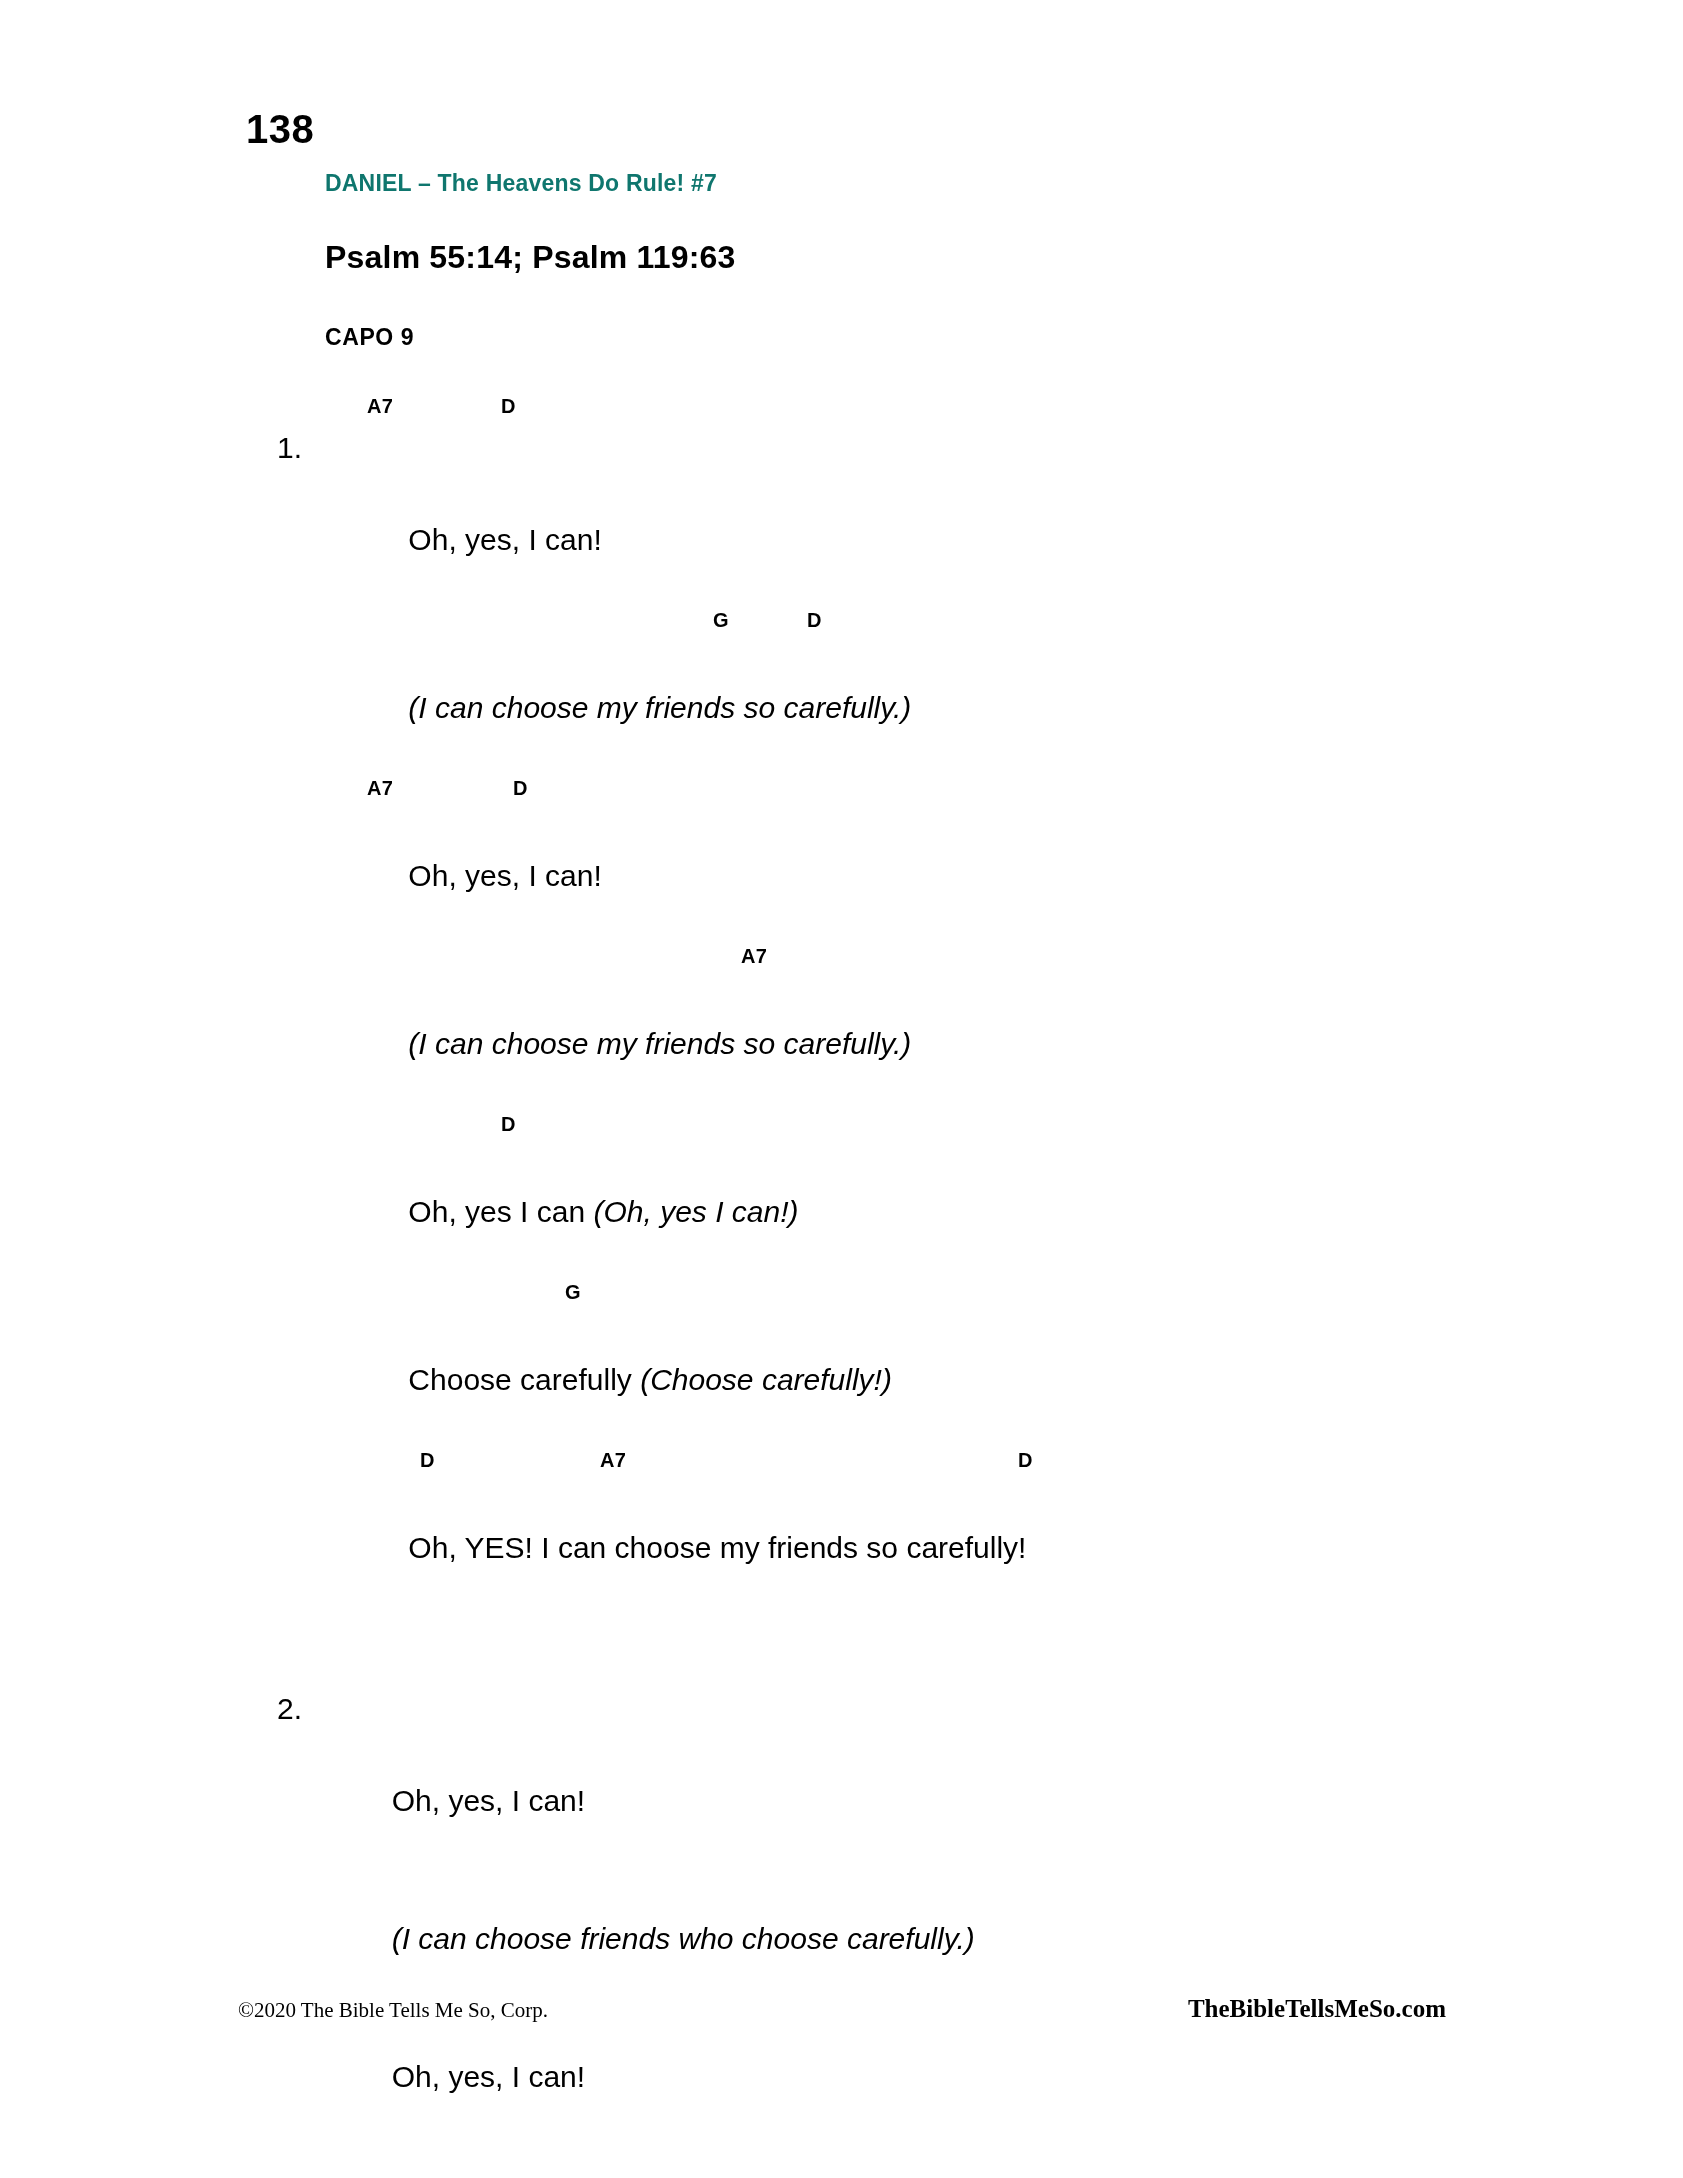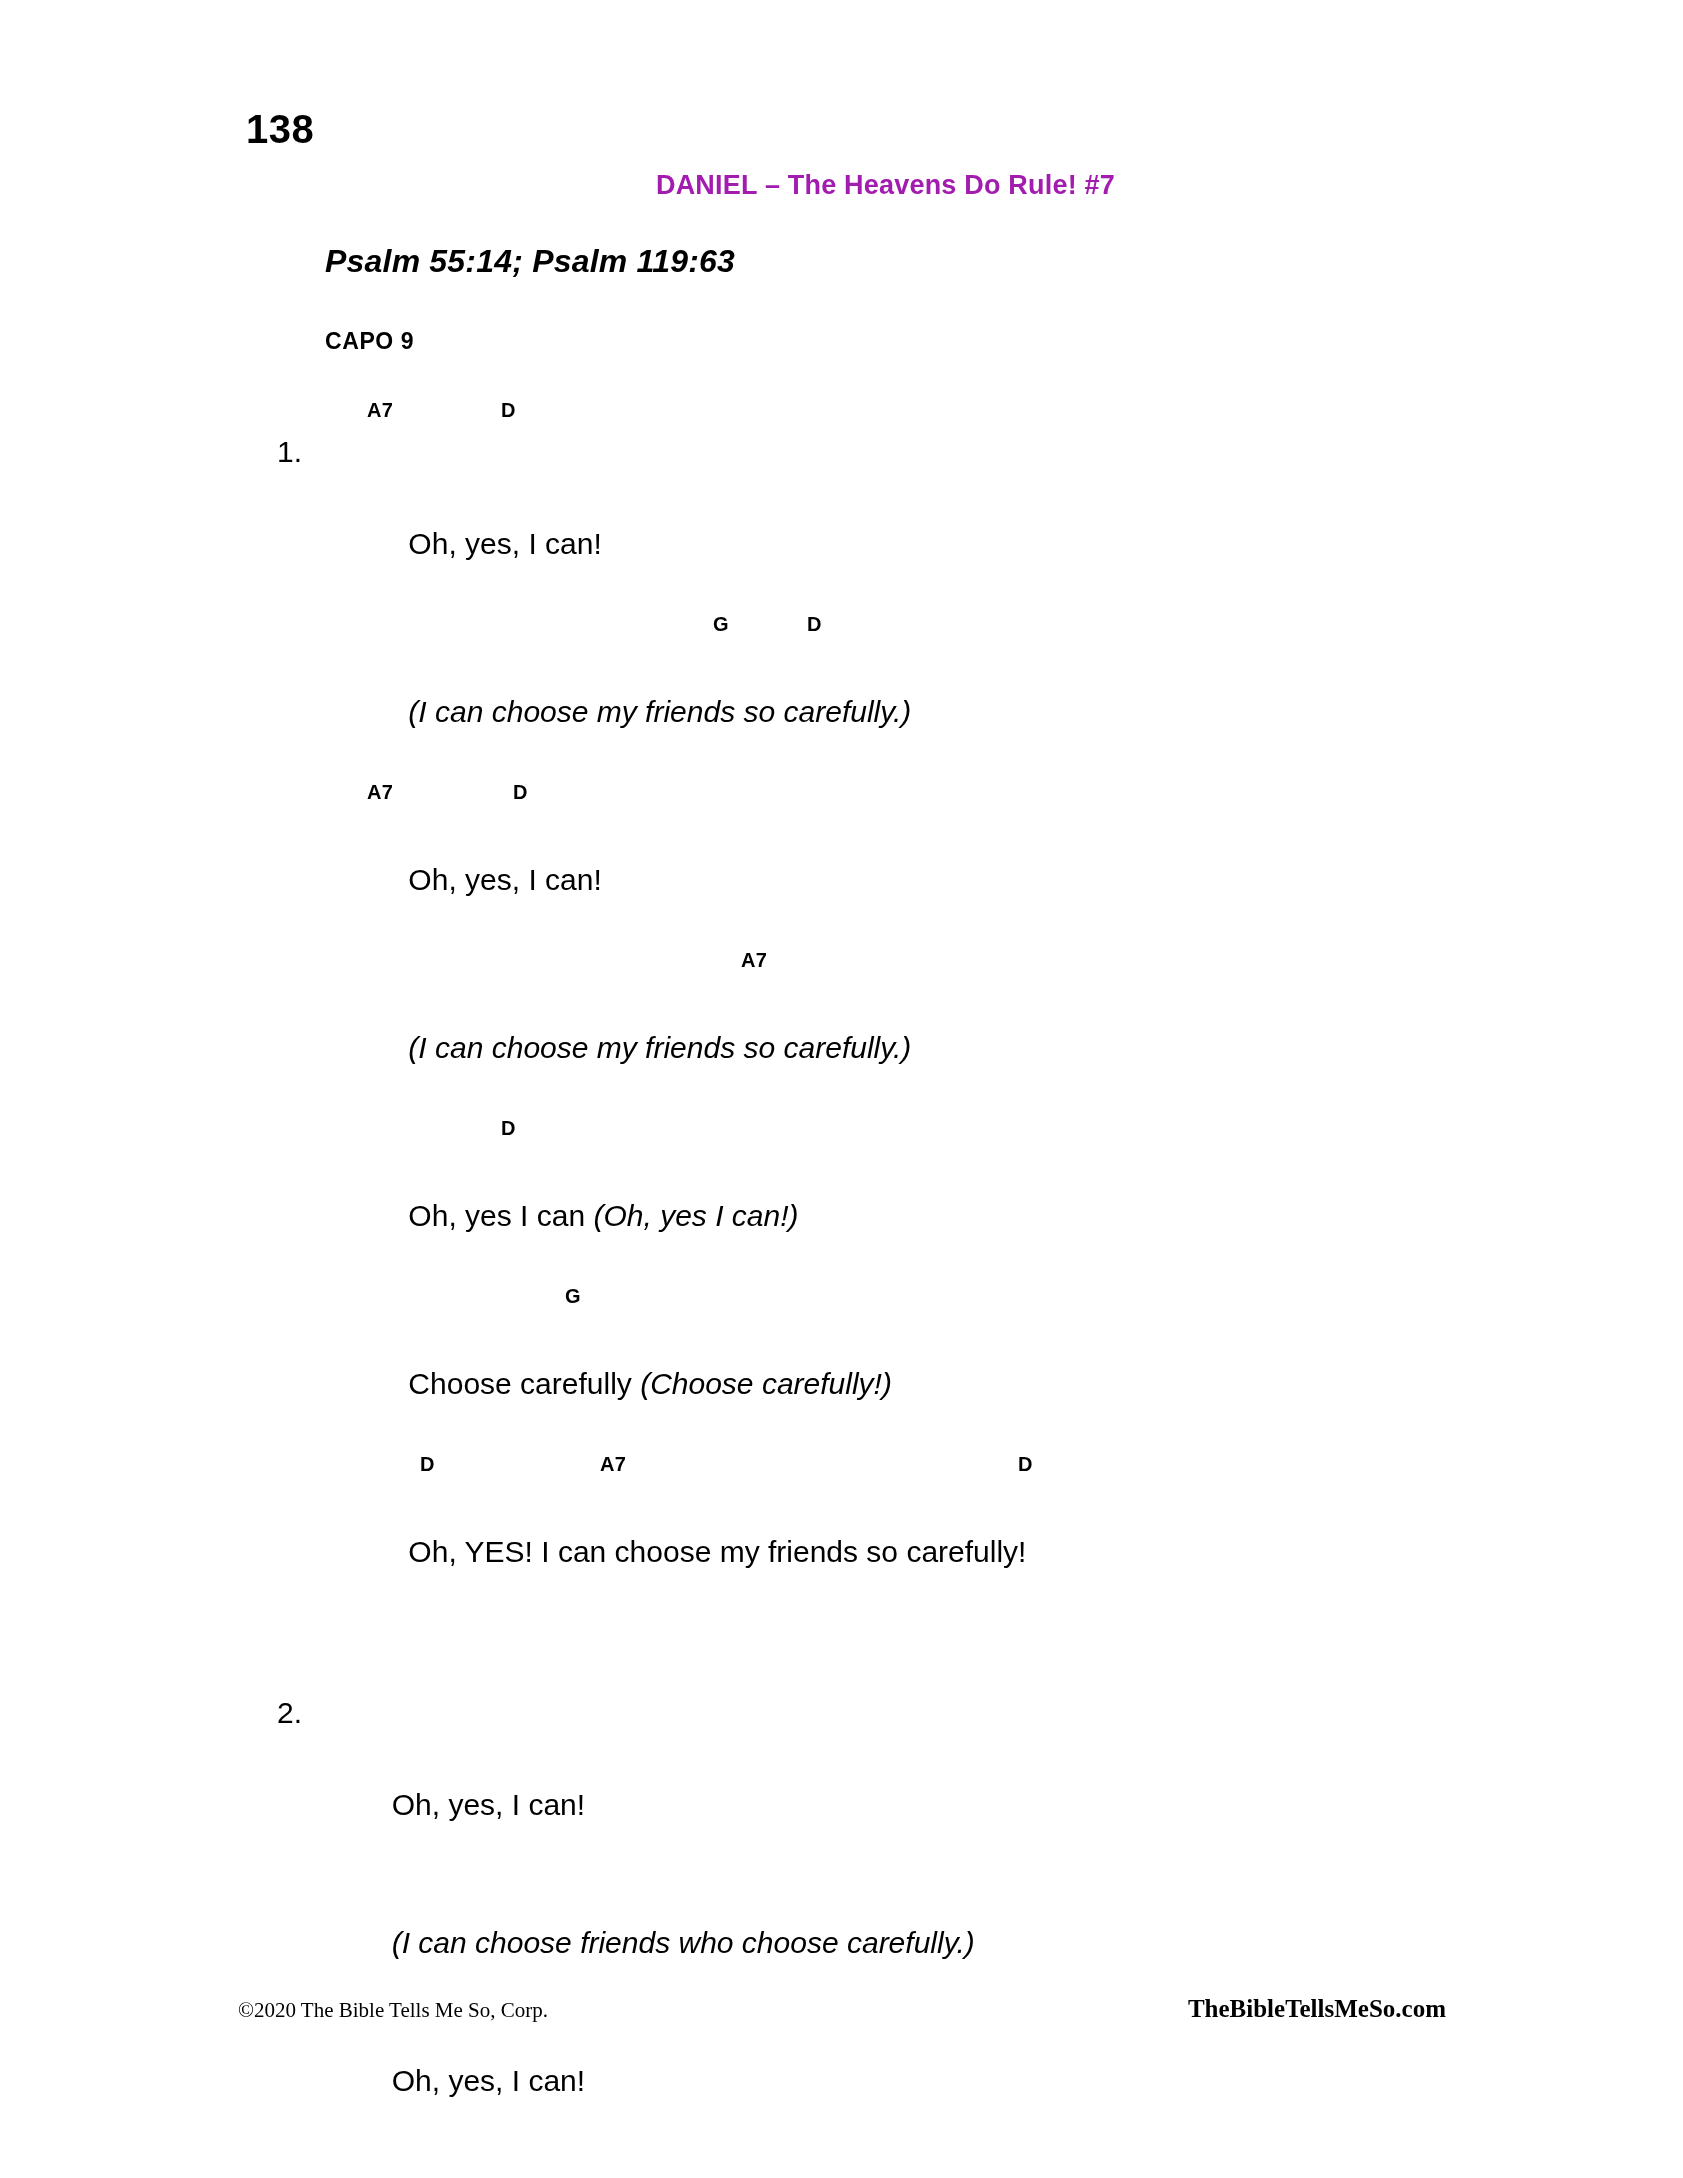--- a/index.html
+++ b/index.html
@@ -30,35 +30,33 @@
   }
 
   .page-number {
     font-size: 40px;
     font-weight: bold;
     letter-spacing: 0.5px;
     margin-top: 107px;
     margin-left: 8px;
   }
   .series-line {
-    font-size: 27px;
-    font-weight: bold;
-    color: #a21caf;
+    font-size: 23px;
+    font-weight: bold;
+    color: #0f766e;
     margin-top: 18px;
     margin-left: 87px;
     letter-spacing: 0.2px;
-    text-align: center;
   }
   .scripture {
     font-size: 32px;
     font-weight: bold;
     margin-top: 42px;
     margin-left: 87px;
     letter-spacing: 0.2px;
-    font-style: italic;
   }
   .capo {
     font-size: 23px;
     font-weight: bold;
     margin-top: 48px;
     margin-left: 87px;
     letter-spacing: 0.6px;
   }
 
   .verse {

